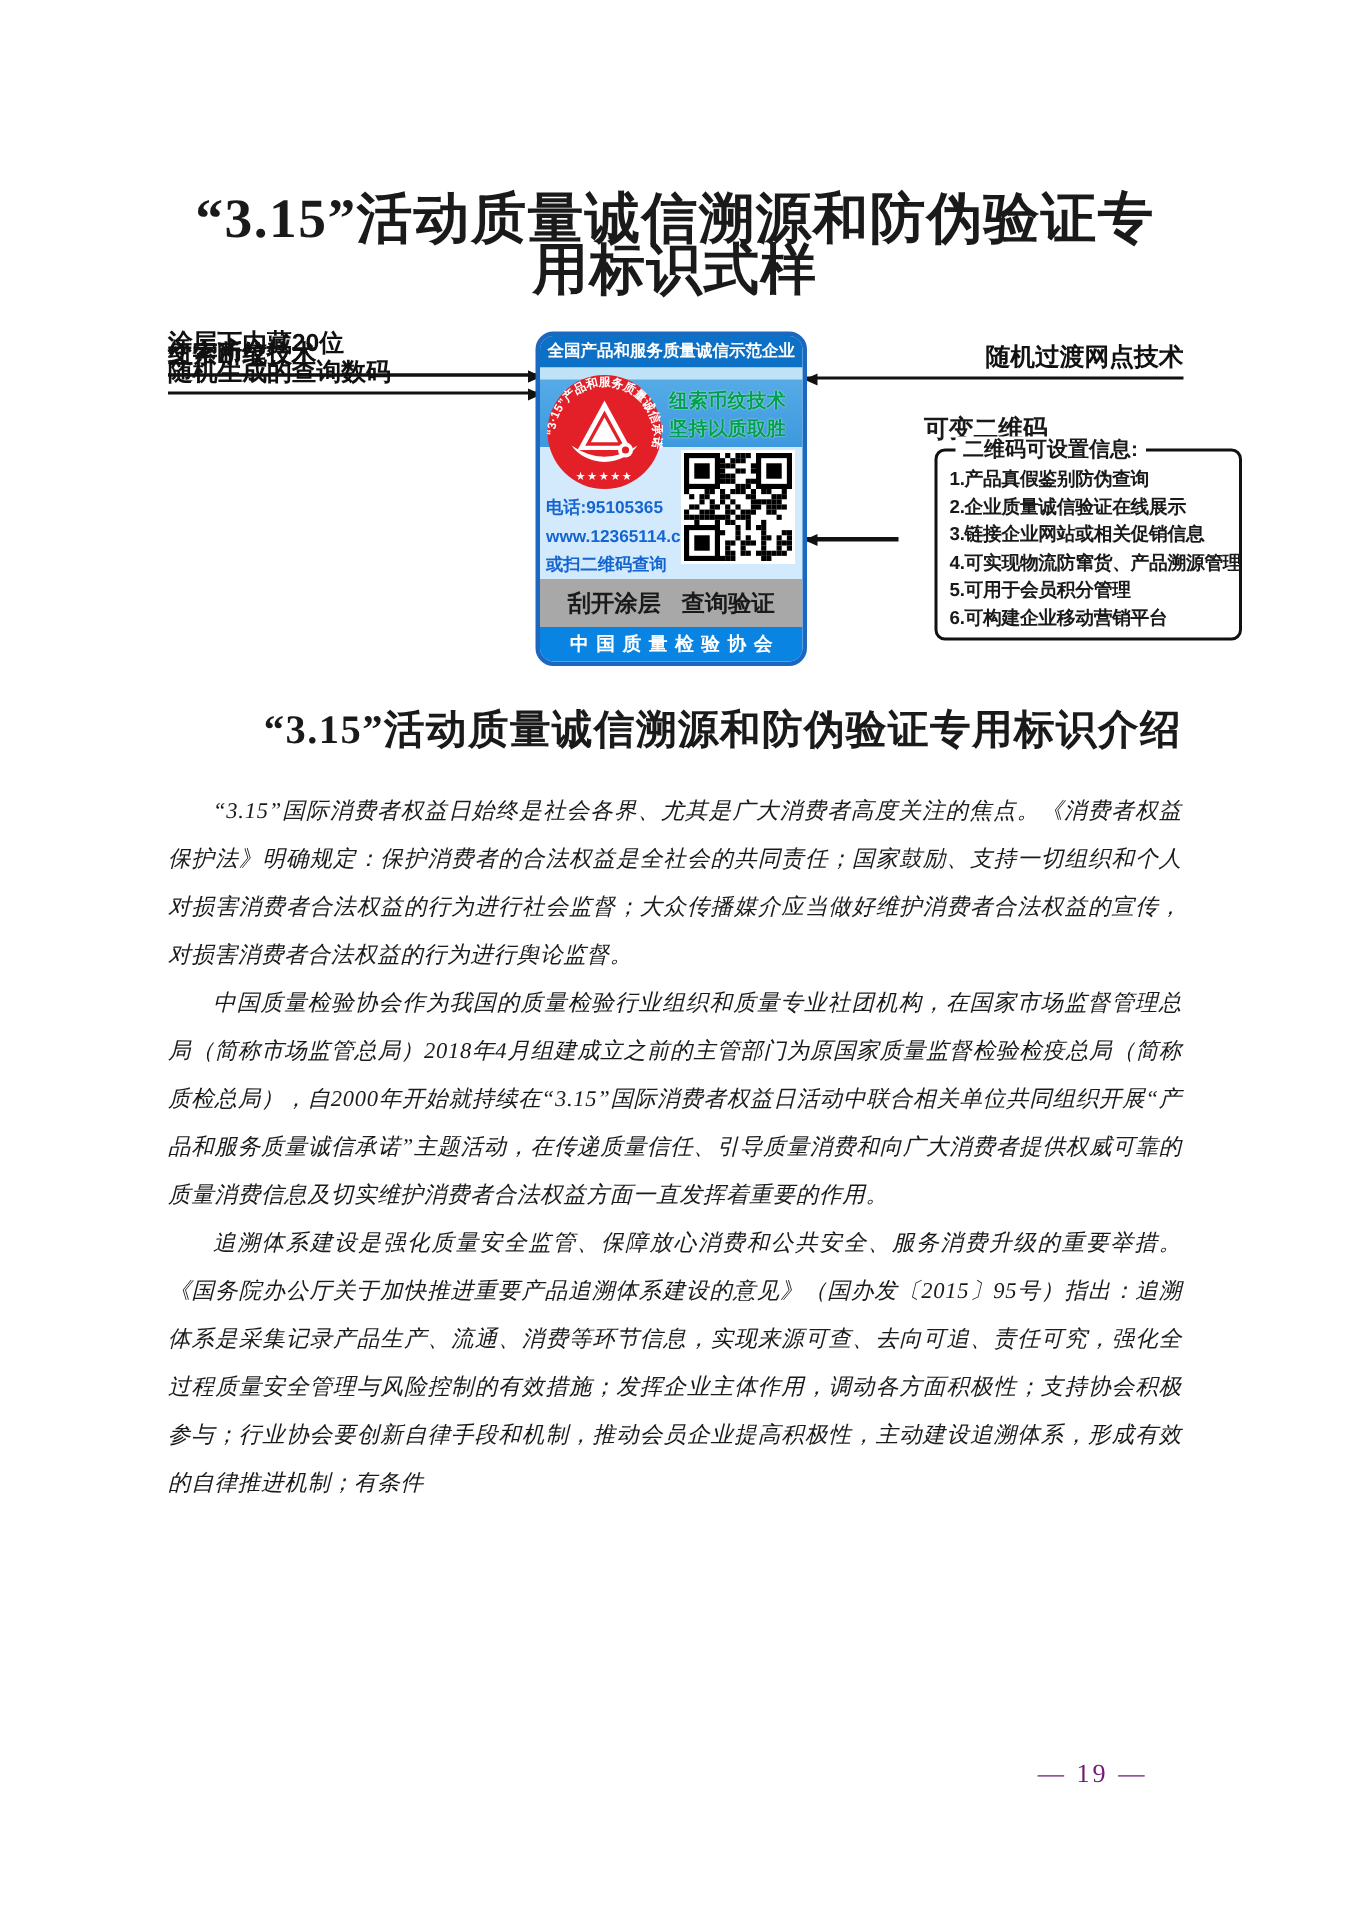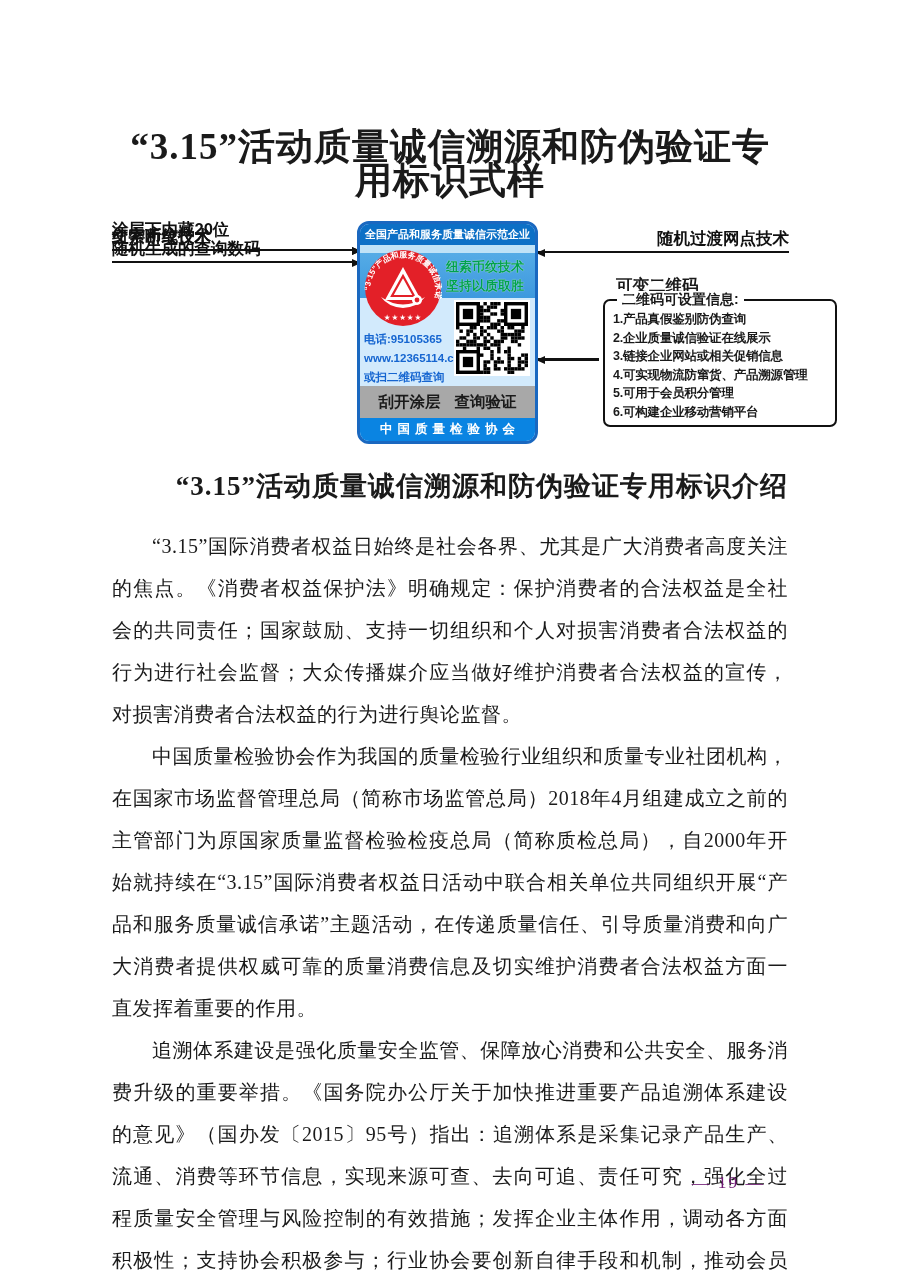--- a/index.html
+++ b/index.html
@@ -44,21 +44,21 @@
     border-left: 9px solid #111; border-top: 4.5px solid transparent; border-bottom: 4.5px solid transparent; }
   .arrow-l { position: absolute; left: -2px; bottom: -6px; width: 0; height: 0;
     border-right: 9px solid #111; border-top: 4.5px solid transparent; border-bottom: 4.5px solid transparent; }
 
   .qr-label {
     position: absolute; left: 504px; top: 56px;
     font-family: "Liberation Sans", "DejaVu Sans", sans-serif;
     font-weight: 700; font-size: 16.5px;
   }
   .qr-box {
-    position: absolute; left: 491px; top: 80px; width: 234px;
+    position: absolute; left: 511px; top: 80px; width: 205px;
     border: 2px solid #111; border-radius: 7px;
     padding: 9px 4px 4px 8px;
     font-family: "Liberation Sans", "DejaVu Sans", sans-serif;
   }
   .qr-box .legend {
     position: absolute; top: -10px; left: 12px;
     background: #fff; padding: 0 5px;
     font-weight: 700; font-size: 14px;
   }
   .qr-box ul { list-style: none; }
@@ -111,22 +111,22 @@
     font-weight: 700; font-size: 15.5px;
   }
   .st-bottom {
     position: absolute; top: 194px; left: 0; right: 0; height: 23px;
     background: #0a84e2; color: #fff; font-weight: 700; font-size: 12.5px;
     letter-spacing: 5px; text-align: center; line-height: 23px; text-indent: 5px;
   }
 
   
   .body-text p {
-    font-size: 20px; line-height: 42px; letter-spacing: 0.5px;
-    text-align: justify; text-indent: 2em;
+    font-size: 15px; line-height: 32px; letter-spacing: 0.5px;
+    text-align: justify; text-indent: 2em; font-style: italic;
   }
 
   .page-number {
     position: absolute; top: 1172px; right: 135px;
     font-size: 17.5px; letter-spacing: 2px; color: #701a75;
   }
 </style>
 </head>
 <body>
 

